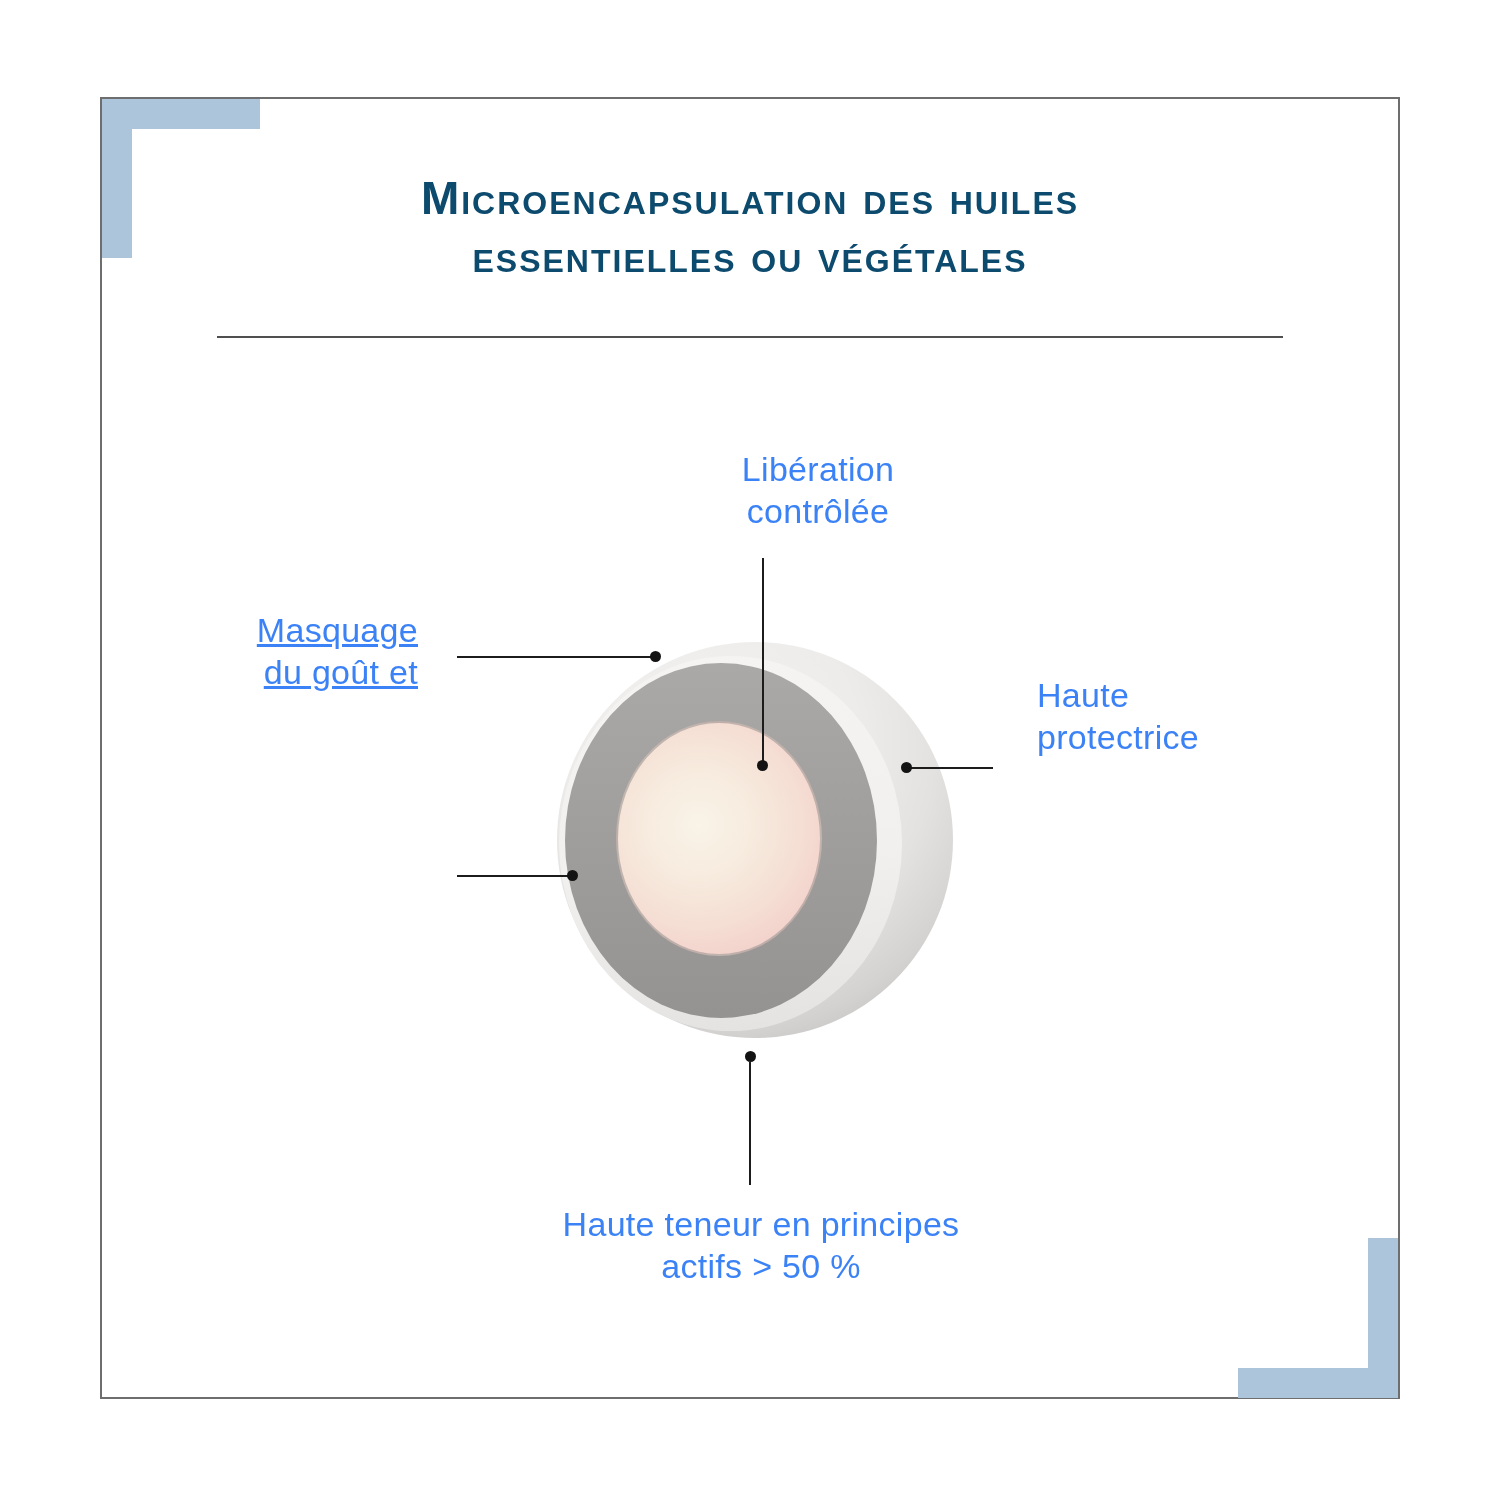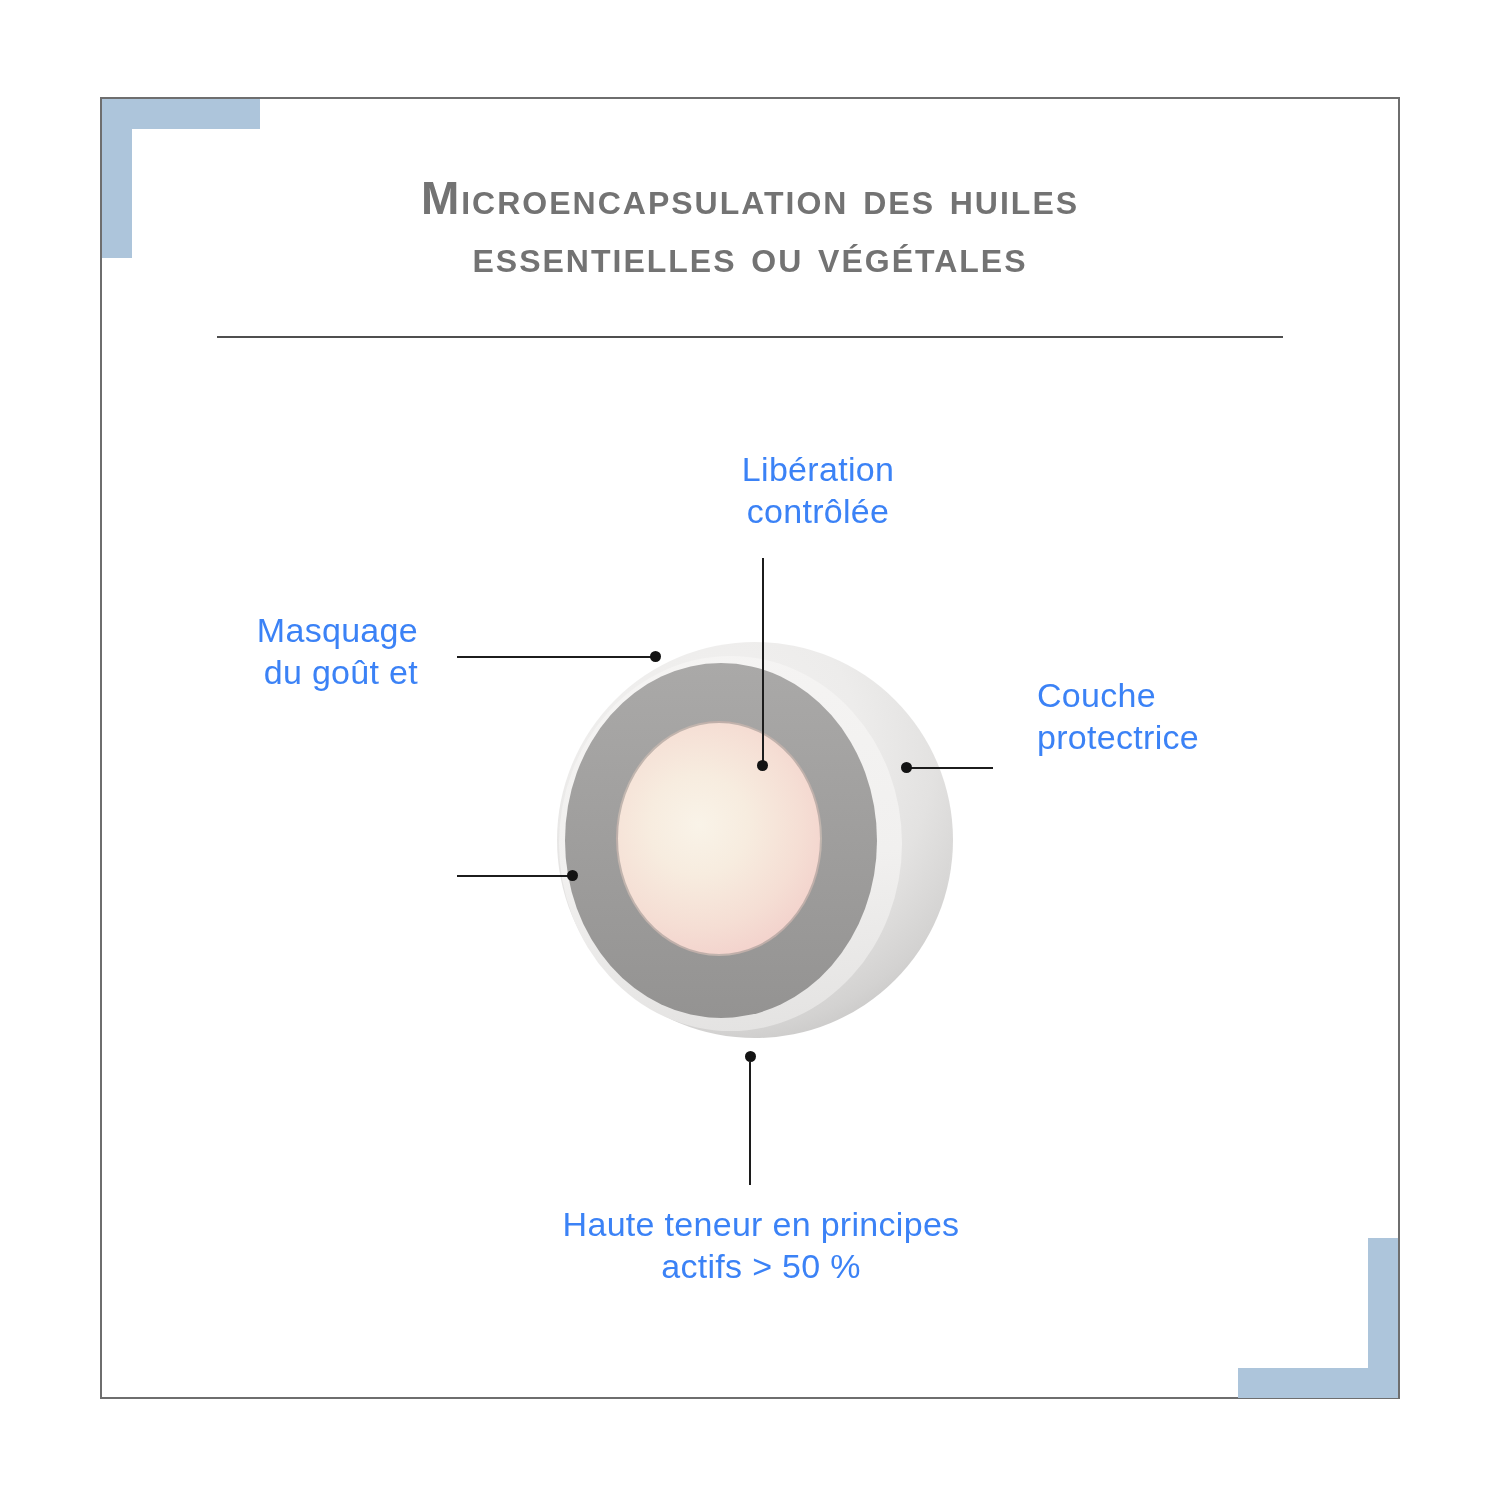--- a/index.html
+++ b/index.html
@@ -15,21 +15,21 @@
   .accent .bar{position:absolute;background:#adc5db;}
   .accent-tl{left:102px;top:99px;width:160px;height:160px;}
   .accent-tl .h{left:0;top:0;width:158px;height:30px;}
   .accent-tl .v{left:0;top:0;width:30px;height:159px;}
   .accent-br{left:1238px;top:1238px;width:160px;height:160px;}
   .accent-br .h{left:0;top:130px;width:160px;height:30px;}
   .accent-br .v{left:130px;top:0;width:30px;height:160px;}
 
   .title{
     position:absolute;left:250px;top:169px;width:1000px;text-align:center;
-    color:#737373;font-weight:bold;font-variant:small-caps;
+    color:#0c4a6e;font-weight:bold;font-variant:small-caps;
     font-size:46px;line-height:58px;letter-spacing:2px;
   }
   .title-underline{
     position:absolute;left:217px;top:336px;width:1066px;height:2px;background:#4f4f4f;
   }
 
   
   .ball{
     position:absolute;left:557px;top:642px;width:396px;height:396px;border-radius:50%;
     background:radial-gradient(circle at 40% 26%,
@@ -57,21 +57,21 @@
 
   .lead{position:absolute;background:#1c1c1c;}
   .dot{position:absolute;width:11px;height:11px;border-radius:50%;background:#131313;}
 
   .lbl{
     position:absolute;color:#3b82f6;font-size:34px;line-height:42px;letter-spacing:0.3px;
     font-weight:300;
   }
   .lbl div{white-space:nowrap;}
   .lbl-liberation{left:668px;top:448px;width:300px;text-align:center;}
-  .lbl-masquage{left:168px;top:609px;width:250px;text-align:right;}
+  .lbl-masquage{left:168px;top:609px;width:250px;text-align:right;text-decoration:underline;}
   .lbl-protection{left:168px;top:806px;width:250px;text-align:right;}
   .lbl-couche{left:1037px;top:674px;width:280px;text-align:left;}
   .lbl-haute{left:511px;top:1203px;width:500px;text-align:center;}
 </style>
 </head>
 <body>
 
 <div class="canvas">
 
   <div class="frame"></div>
@@ -119,21 +119,21 @@
     <div>contrôlée</div>
   </div>
 
   <div class="lbl lbl-masquage">
     <div>Masquage</div>
     <div>du goût et</div>
   </div>
 
 
   <div class="lbl lbl-couche">
-    <div>Couche</div>
+    <div>Haute</div>
     <div>protectrice</div>
   </div>
 
   <div class="lbl lbl-haute">
     <div>Haute teneur en principes</div>
     <div>actifs &gt; 50 %</div>
   </div>
 
 </div>
 

